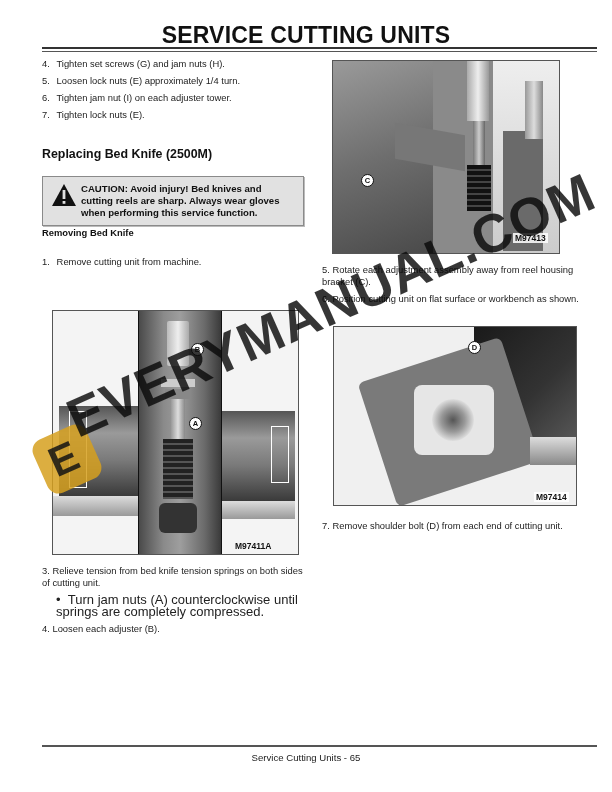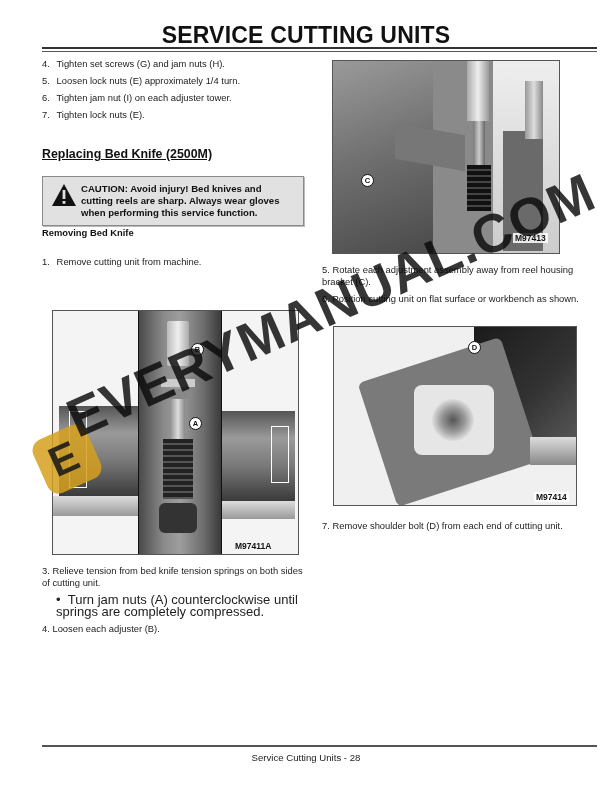--- a/index.html
+++ b/index.html
@@ -44,21 +44,21 @@
 <div class="rule-top2"></div>
 
 <div class="col-left">
   <div>
     <p class="step"><span class="num">4.</span> <span>Tighten set screws (G) and jam nuts (H).</span></p>
     <p class="step"><span class="num">5.</span> <span>Loosen lock nuts (E) approximately 1/4 turn.</span></p>
     <p class="step"><span class="num">6.</span> <span>Tighten jam nut (I) on each adjuster tower.</span></p>
     <p class="step"><span class="num">7.</span> <span>Tighten lock nuts (E).</span></p>
   </div>
 
-  <h2 class="section-title" style="margin-top:26px;text-decoration:underline;">Replacing Bed Knife (2500M)</h2>
+  <h2 class="section-title" style="margin-top:26px;">Replacing Bed Knife (2500M)</h2>
 
   <div class="caution" style="margin-top:15px;">
     <svg class="caution-icon" viewBox="0 0 26 24">
       <polygon points="13,1 25,23 1,23" fill="#111"></polygon>
       <rect x="11.6" y="7" width="2.8" height="9" fill="#e1e1e1"></rect>
       <rect x="11.6" y="18" width="2.8" height="2.8" fill="#e1e1e1"></rect>
     </svg>
     <div class="caution-text">CAUTION: Avoid injury! Bed knives and cutting reels are sharp. Always wear gloves when performing this service function.</div>
   </div>
 
@@ -130,13 +130,13 @@
 <div style="position:absolute; left:322px; top:520px; width:270px;">
   <p class="step"><span>7.</span> <span>Remove shoulder bolt (D) from each end of cutting unit.</span></p>
 </div>
 
 <div class="wm-badge">
     <span>E</span>
   </div>
 <div class="watermark">EVERYMANUAL.COM</div>
 
 <div class="footer-rule"></div>
-<div class="footer-text">Service Cutting Units - 28</div>
+<div class="footer-text">Service Cutting Units - 65</div>
 
 </body></html>

